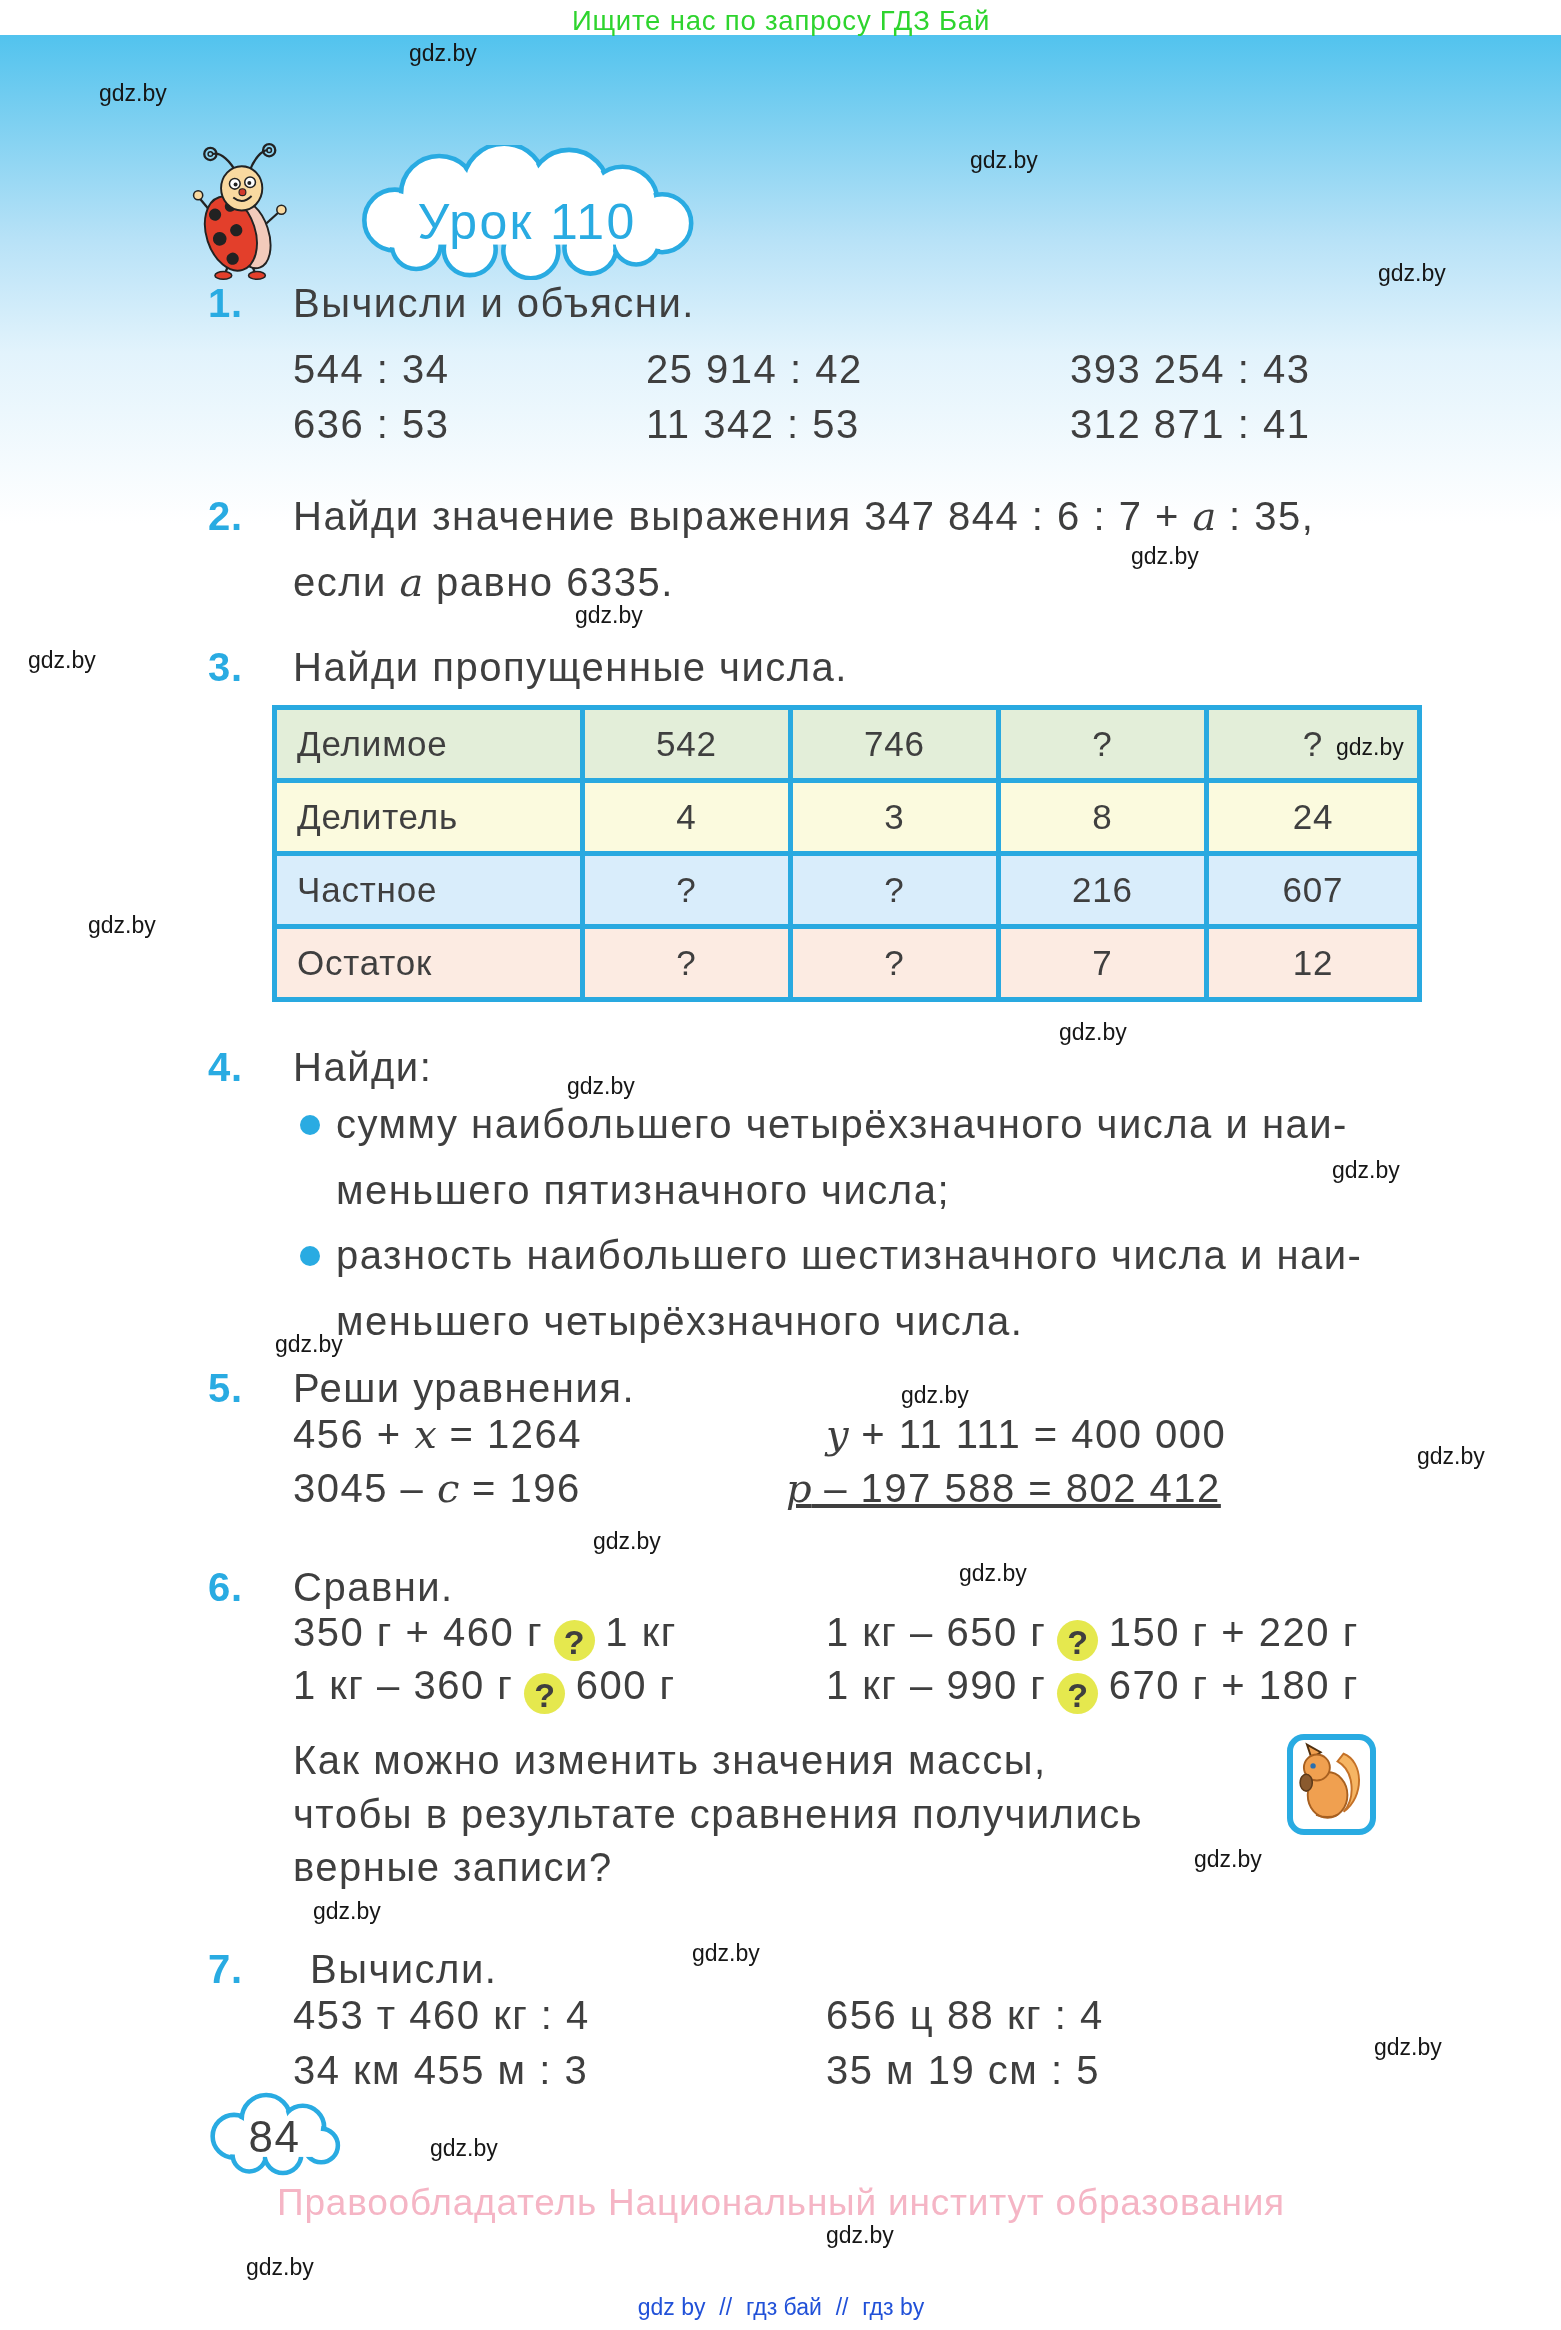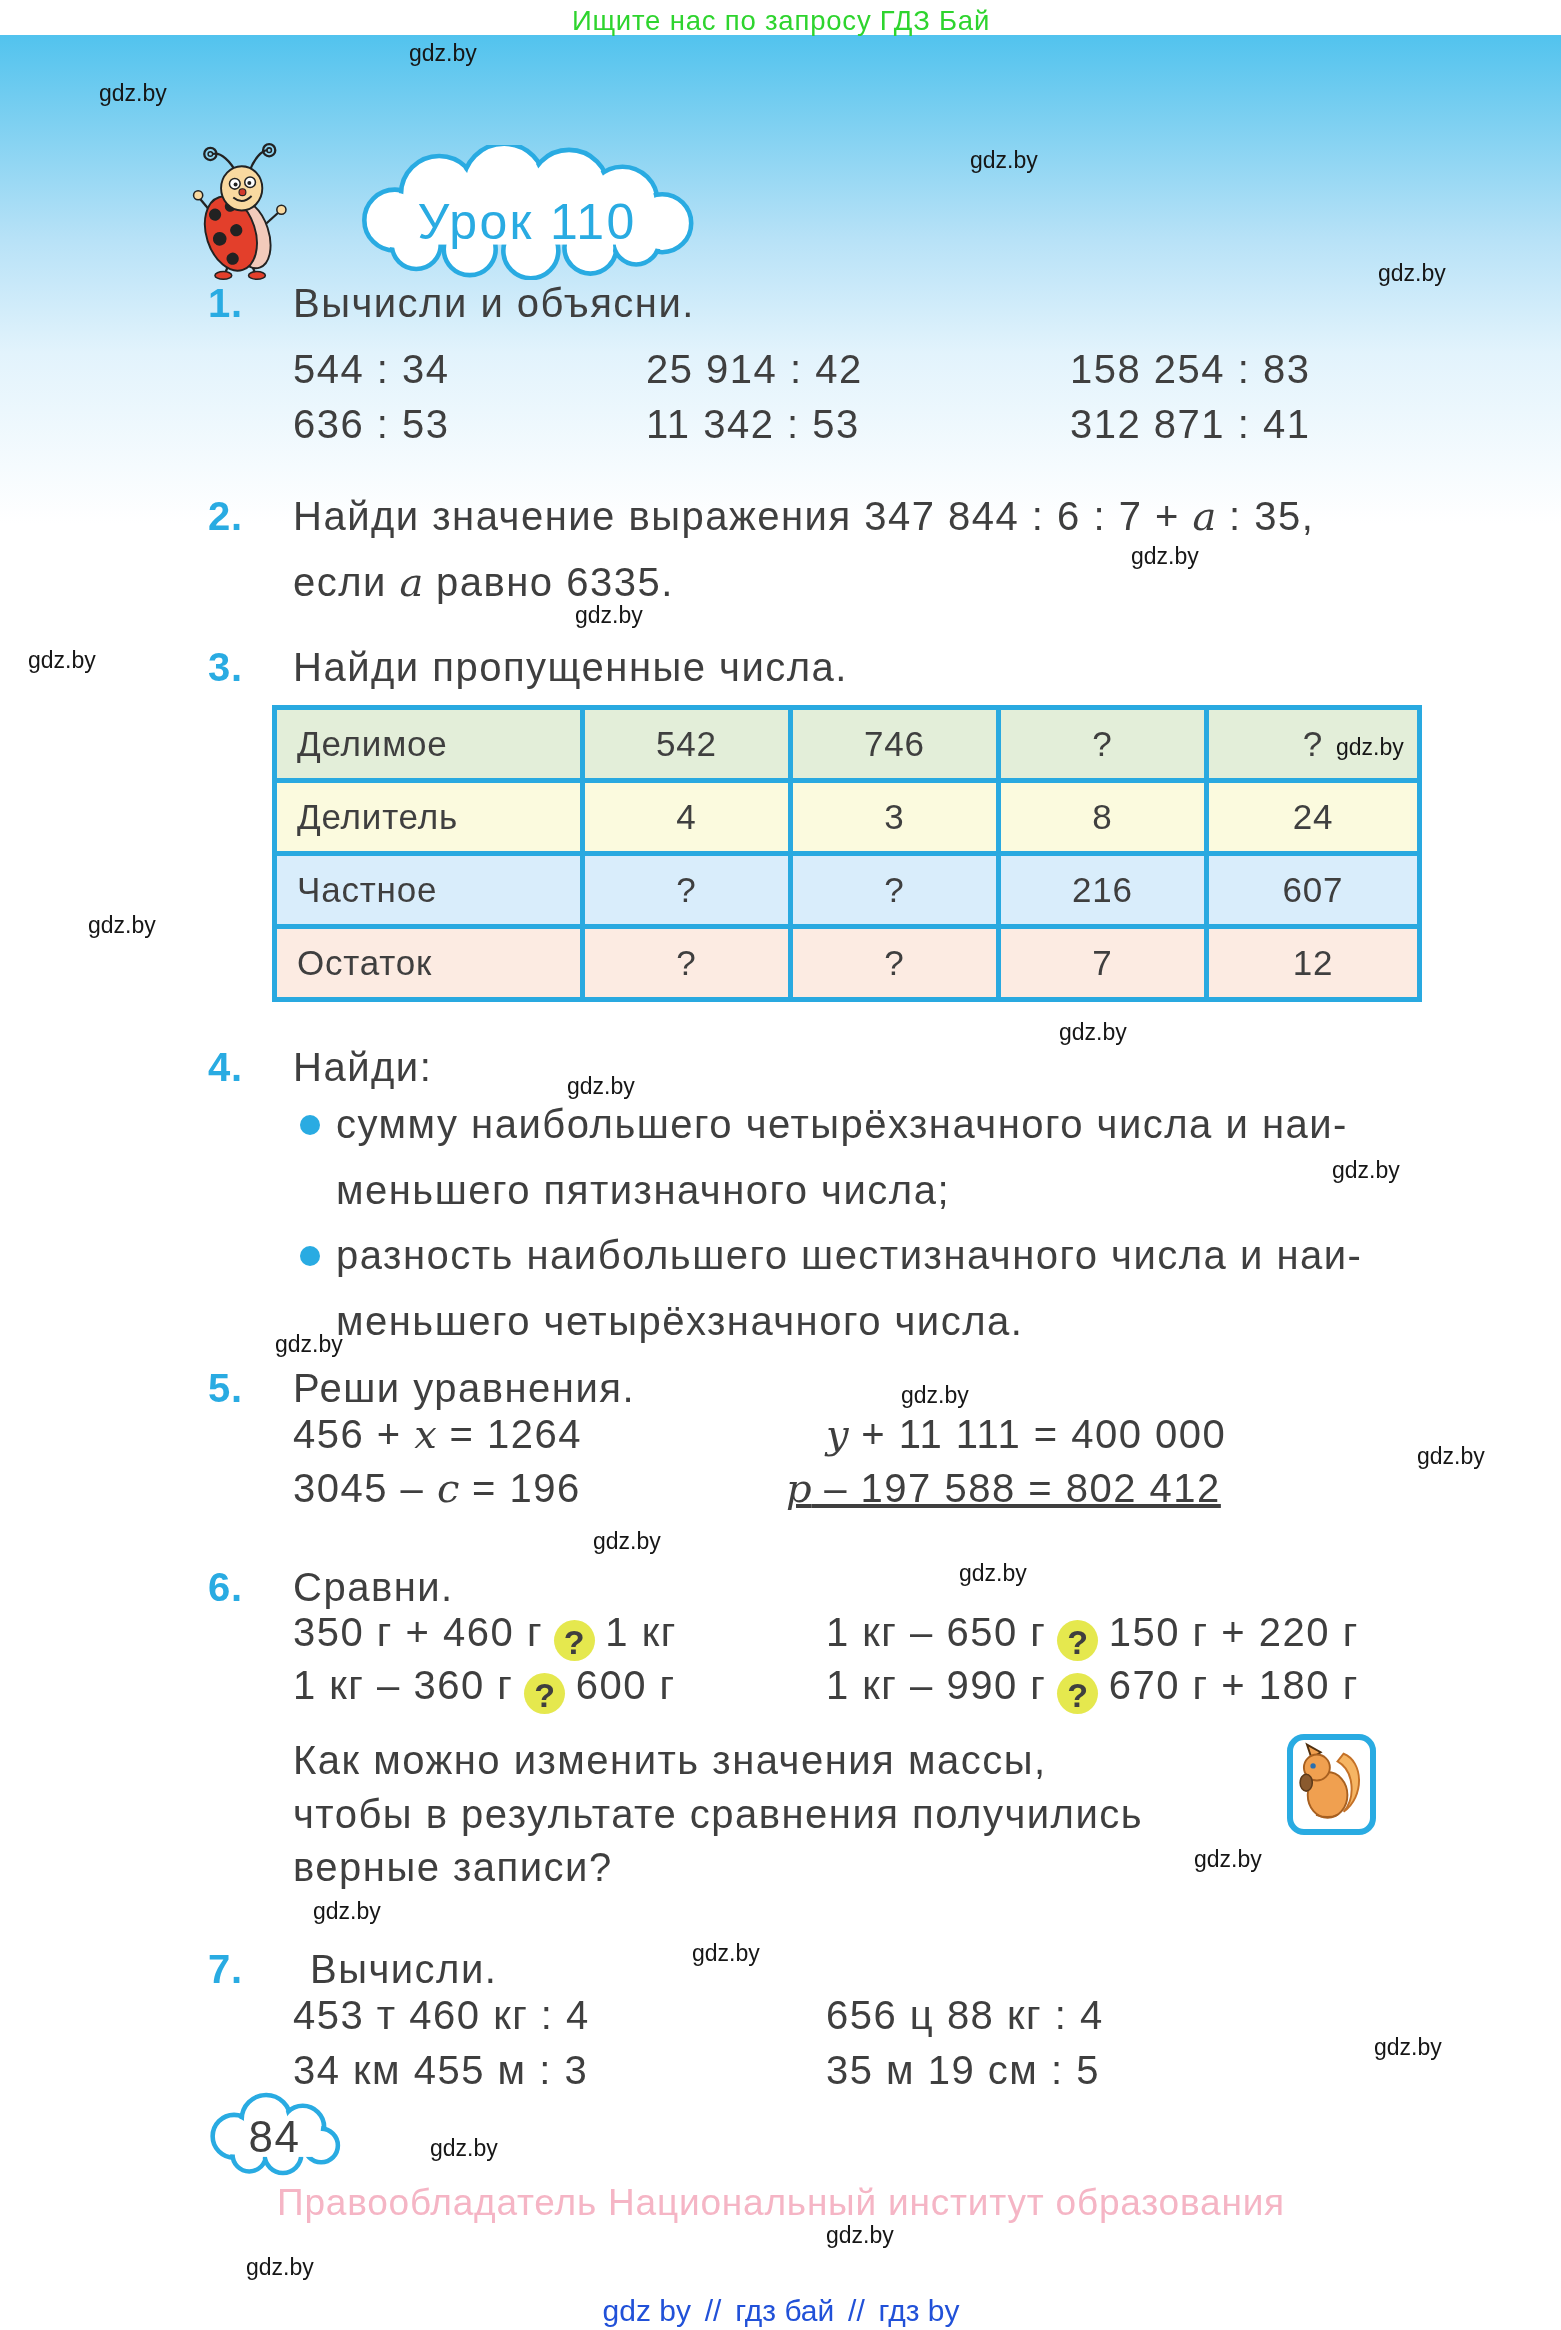--- a/index.html
+++ b/index.html
@@ -67,21 +67,21 @@
     position:absolute; left:1287px; top:1734px; width:89px; height:101px;
     box-sizing:border-box; border:6.9px solid #29abe2; border-radius:17px;
     background:#ffffff; z-index:2;
   }
   .footer-pink {
     position:absolute; top:2182px; left:0; width:100%; text-align:center;
     font-size:37px; color:#f5b5c5; letter-spacing:0.8px; z-index:2;
   }
   .footer-links {
     position:absolute; top:2294px; left:0; width:100%; text-align:center;
-    font-size:30px; color:#2151d8; z-index:2;
+    font-size:23px; color:#2151d8; z-index:2;
   }
   .footer-links span { margin:0 6.9px; }
 </style>
 </head>
 <body>
 
 <div class="page">
 
   <div class="banner">Ищите нас по запросу ГДЗ Бай</div>
   <div class="sky"></div>
@@ -149,21 +149,21 @@
         <rect x="90" y="60" width="290" height="70"></rect>
       </g>
     </svg>
     <span class="ctext">Урок 110</span>
   </div>
 
   <span class="exnum" style="left:208px; top:280px;">1.</span>
   <div class="line" style="left:293px; top:280px;">Вычисли и объясни.</div>
   <div class="line" style="left:293px; top:346px;">544 : 34</div>
   <div class="line" style="left:646px; top:346px;">25 914 : 42</div>
-  <div class="line" style="left:1070px; top:346px;">158 254 : 83</div>
+  <div class="line" style="left:1070px; top:346px;">393 254 : 43</div>
   <div class="line" style="left:293px; top:401px;">636 : 53</div>
   <div class="line" style="left:646px; top:401px;">11 342 : 53</div>
   <div class="line" style="left:1070px; top:401px;">312 871 : 41</div>
 
   <span class="exnum" style="left:208px; top:493px;">2.</span>
   <div class="line" style="left:293px; top:493px;"><span>Найди значение выражения 347 844 : 6 : 7 + </span><span class="var">a</span><span> : 35,</span></div>
   <div class="line" style="left:293px; top:559px;"><span>если </span><span class="var">a</span><span> равно 6335.</span></div>
 
   <span class="exnum" style="left:208px; top:644px;">3.</span>
   <div class="line" style="left:293px; top:644px;">Найди пропущенные числа.</div>

